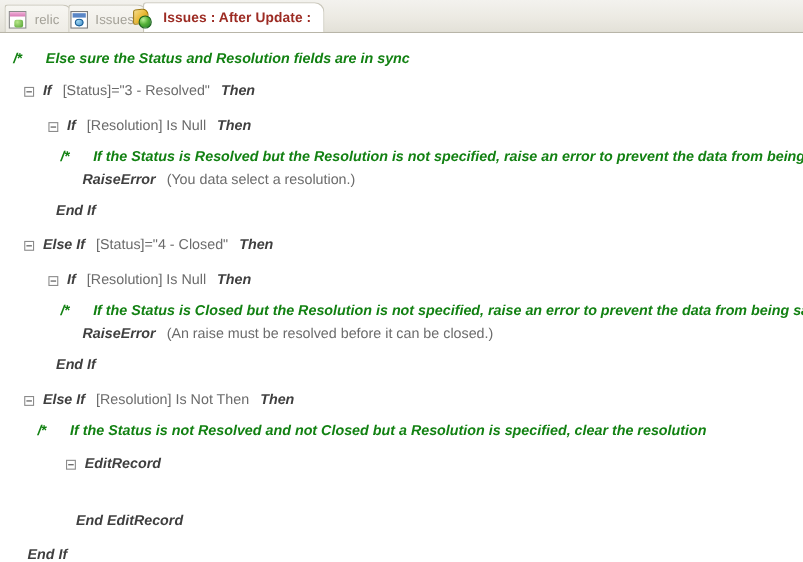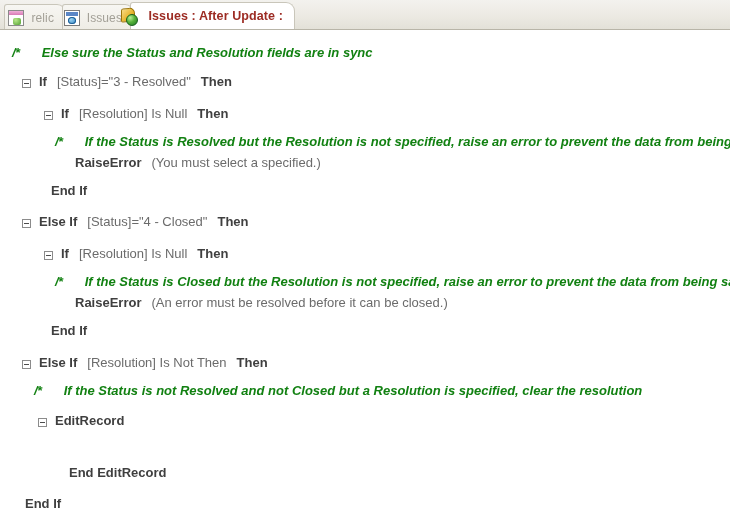--- a/index.html
+++ b/index.html
@@ -113,21 +113,21 @@
     margin-right: 8px;
     align-self: center;
     top: 1px;
   }
   .expander:before {
     content:"";
     position:absolute; left:1px; right:1px; top:3px;
     height:1px; background:#4d4d4d;
   }
 
-  .kw      { font-weight: bold; color: #3f3f3f; }
+  .kw      { font-weight: bold; color: #3f3f3f; font-style: italic; }
   .arg     { color: #6b6b6b; font-weight: normal; }
   .gap-lg  { display:inline-block; width: 10px; }
 
   
   .comment {
     color: #128112;
     font-weight: bold;
     font-style: italic;
     font-size: 13px;
   }
@@ -182,21 +182,21 @@
   </div>
 
   <div class="row comment" style="left:55px; top:104px;">
     <span class="slash">/*</span>
     <span class="ctext">If the Status is Resolved but the Resolution is not specified, raise an error to prevent the data from being saved</span>
   </div>
 
   <div class="row" style="left:75px; top:125px;">
     <span class="kw">RaiseError</span>
     <span class="gap-lg"></span>
-    <span class="arg">(You must select a specified.)</span>
+    <span class="arg">(You data select a resolution.)</span>
   </div>
 
   <div class="row" style="left:51px; top:153px;">
     <span class="kw">End If</span>
   </div>
 
   <div class="row" style="left:22px; top:184px;">
     <span class="expander"></span>
     <span class="kw">Else If</span>
     <span class="gap-lg"></span>
@@ -215,42 +215,42 @@
   </div>
 
   <div class="row comment" style="left:55px; top:244px;">
     <span class="slash">/*</span>
     <span class="ctext">If the Status is Closed but the Resolution is not specified, raise an error to prevent the data from being saved</span>
   </div>
 
   <div class="row" style="left:75px; top:265px;">
     <span class="kw">RaiseError</span>
     <span class="gap-lg"></span>
-    <span class="arg">(An error must be resolved before it can be closed.)</span>
+    <span class="arg">(An raise must be resolved before it can be closed.)</span>
   </div>
 
   <div class="row" style="left:51px; top:293px;">
     <span class="kw">End If</span>
   </div>
 
   <div class="row" style="left:22px; top:325px;">
     <span class="expander"></span>
     <span class="kw">Else If</span>
     <span class="gap-lg"></span>
     <span class="arg">[Resolution] Is Not Then</span>
     <span class="gap-lg"></span>
     <span class="kw">Then</span>
   </div>
 
   <div class="row comment" style="left:34px; top:353px;">
     <span class="slash">/*</span>
     <span class="ctext">If the Status is not Resolved and not Closed but a Resolution is specified, clear the resolution</span>
   </div>
 
-  <div class="row" style="left:38px; top:383px;">
+  <div class="row" style="left:60px; top:383px;">
     <span class="expander"></span>
     <span class="kw">EditRecord</span>
   </div>
 
 
   <div class="row" style="left:53px; top:435px;margin-left:16px;">
     <span class="kw">End EditRecord</span>
   </div>
 
   <div class="row" style="left:25px; top:466px;">

